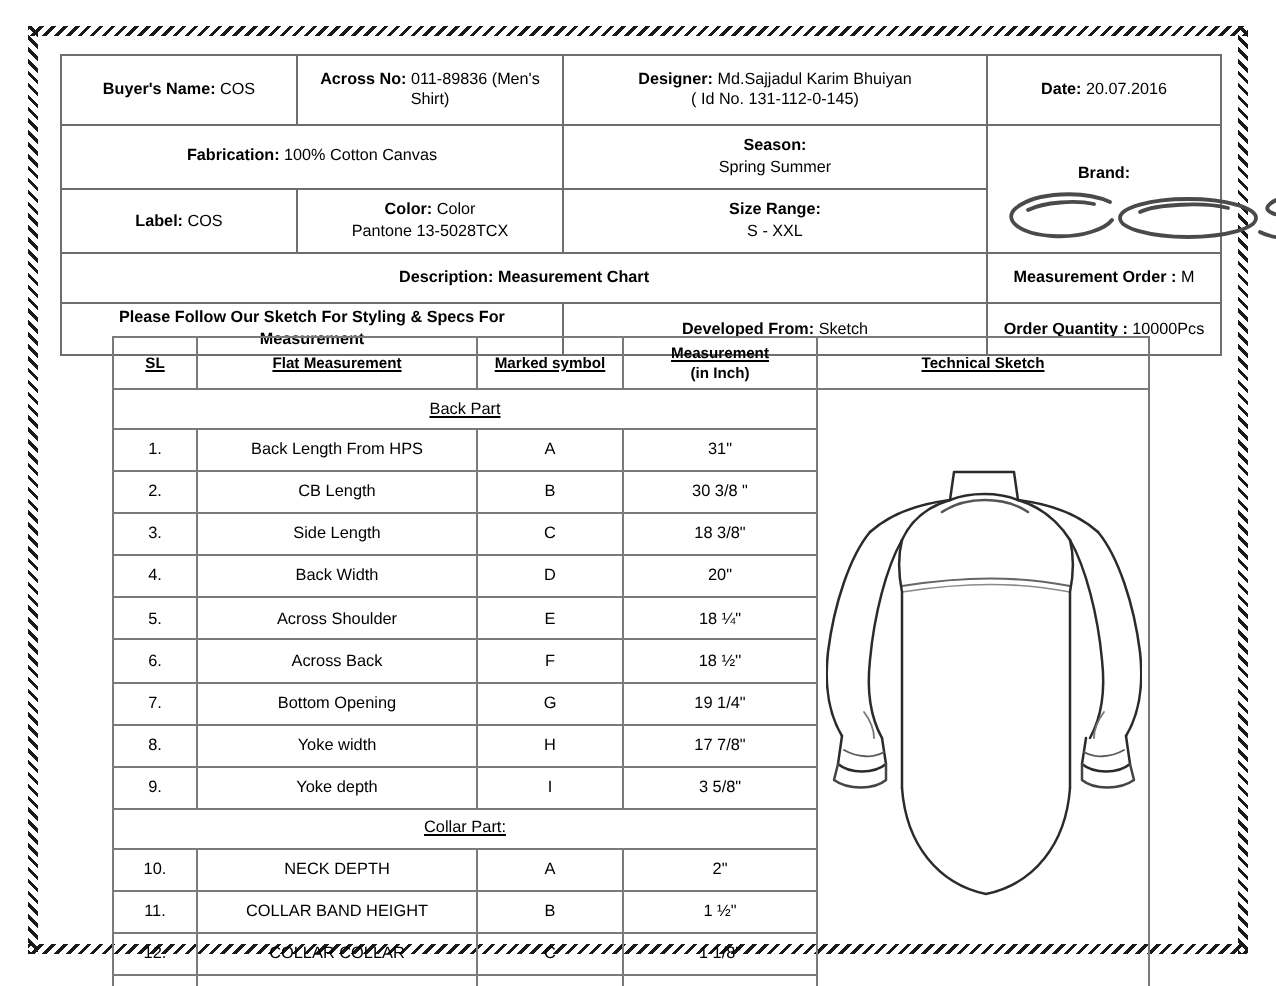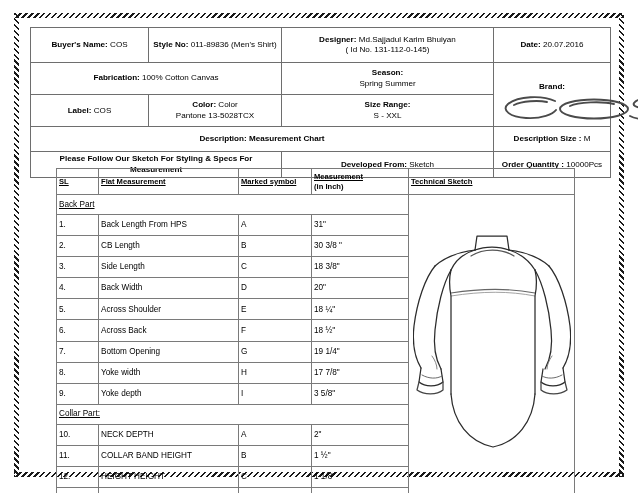--- a/index.html
+++ b/index.html
@@ -105,21 +105,21 @@
     top: 168px;
     width: 518px;
     border-collapse: collapse;
     table-layout: fixed;
   }
   #meas-table td, #meas-table th {
     border: 1px solid #7a7a7a;
     font-size: 8.2px;
     font-weight: normal;
     padding: 1px 2px;
-    text-align: left;
+    text-align: center;
     vertical-align: middle;
     line-height: 1.2;
   }
   #meas-table thead td {
     height: 23px;
     font-size: 7.6px;
     font-weight: bold;
   }
   #meas-table thead td span.hd {
     text-decoration: underline;
@@ -162,21 +162,21 @@
     <col style="width:212px">
     <col style="width:117px">
   </colgroup>
   <tbody>
     <tr class="r1">
       <td>
         <span class="lbl">Buyer's Name:</span>
         <span class="val">COS</span>
       </td>
       <td>
-        <span class="lbl">Style No:</span>
+        <span class="lbl">Across No:</span>
         <span class="val">011-89836 (Men's Shirt)</span>
       </td>
       <td>
         <span class="lbl">Designer:</span>
         <span class="val">Md.Sajjadul Karim Bhuiyan</span>
         <br>
         <span class="val">( Id No. 131-112-0-145)</span>
       </td>
       <td>
         <span class="lbl">Date:</span>
@@ -229,21 +229,21 @@
         <span class="val">S - XXL</span>
       </td>
     </tr>
 
     <tr class="r4">
       <td colspan="3" class="desc-cell">
         <span>Description:</span>
         <span>Measurement  Chart</span>
       </td>
       <td class="msize-cell">
-        <span class="lbl">Description Size :</span>
+        <span class="lbl">Measurement Order :</span>
         <span class="val">M</span>
       </td>
     </tr>
 
     <tr class="r5">
       <td colspan="2" class="follow-cell">
         <span>Please Follow Our Sketch For Styling &amp; Specs For Measurement</span>
       </td>
       <td>
         <span class="lbl">Developed From:</span>
@@ -403,21 +403,21 @@
       <td class="c-val">2"</td>
     </tr>
     <tr class="data-row">
       <td class="c-sl">11.</td>
       <td class="c-name">COLLAR BAND HEIGHT</td>
       <td class="c-sym">B</td>
       <td class="c-val">1 ½"</td>
     </tr>
     <tr class="data-row">
       <td class="c-sl">12.</td>
-      <td class="c-name">HEIGHT HEIGHT</td>
+      <td class="c-name">COLLAR COLLAR</td>
       <td class="c-sym">C</td>
       <td class="c-val">1 1/8"</td>
     </tr>
     <tr class="data-row">
       <td class="c-sl">13.</td>
       <td class="c-name">Collar Closed Around</td>
       <td class="c-sym">D</td>
       <td class="c-val">16 ¼"</td>
     </tr>
   </tbody>

